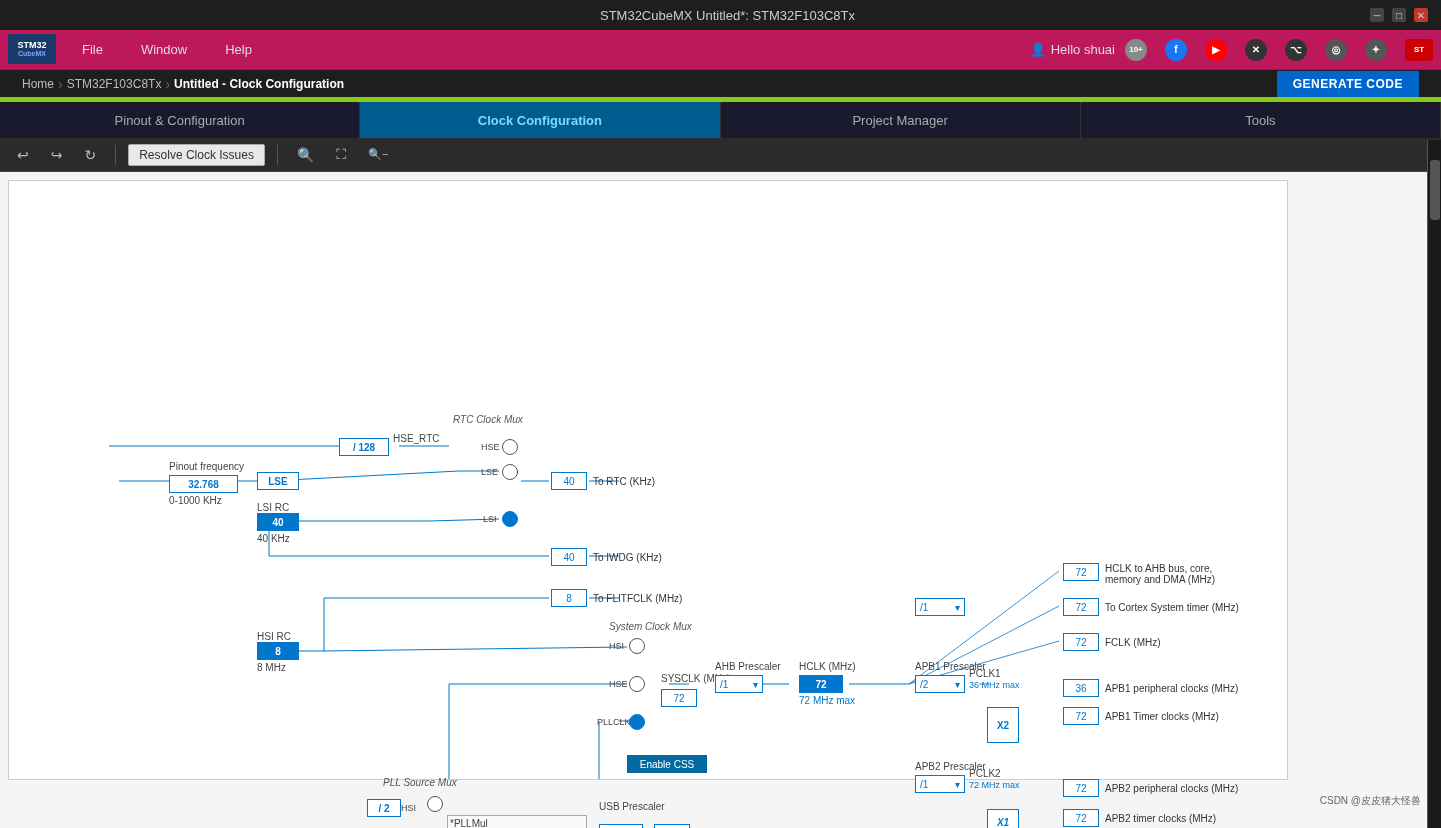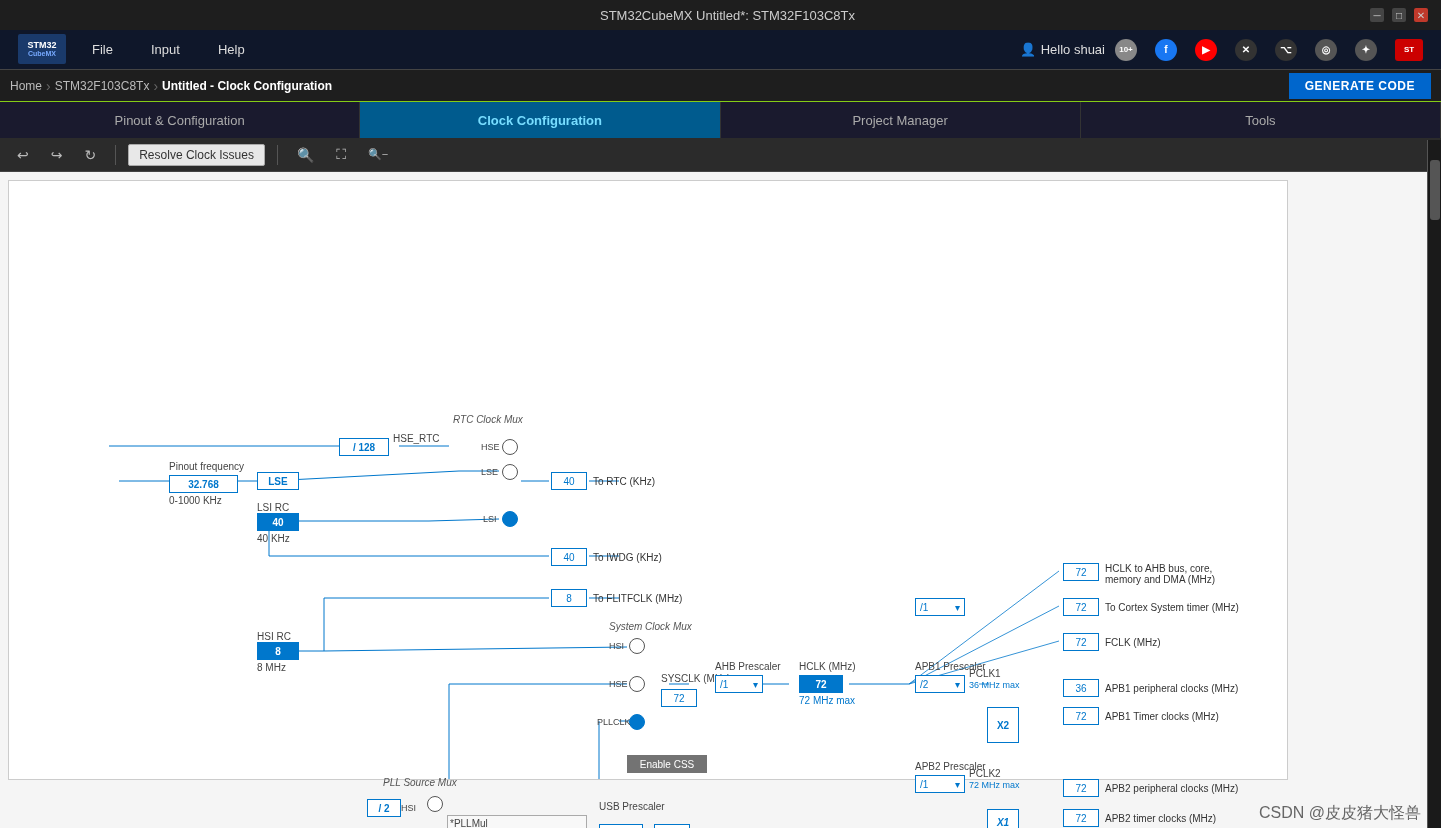--- a/index.html
+++ b/index.html
@@ -16,24 +16,24 @@
       align-items: center;
       justify-content: space-between;
       height: 30px;
     }
     #titlebar-title { flex: 1; text-align: center; }
     #titlebar-controls { display: flex; gap: 8px; padding-right: 8px; }
     .wc-btn { width: 14px; height: 14px; border-radius: 2px; cursor: pointer; display: flex; align-items: center; justify-content: center; font-size: 10px; color: #ccc; background: #444; }
 
     
     #menubar {
-      background: #0f172a;
-      display: flex;
-      align-items: center;
-      padding: 0 18px;
+      background: #be185d;
+      display: flex;
+      align-items: center;
+      padding: 0 8px;
       height: 40px;
       border-bottom: 1px solid #444;
     }
     #logo { width: 50px; height: 32px; margin-right: 20px; }
     .logo-box {
       background: #1a3a6b;
       color: white;
       font-size: 8px;
       font-weight: bold;
       display: flex;
@@ -59,23 +59,23 @@
     .si-gh { background: #333; color: white; }
     .si-web { background: #555; color: white; }
     .si-star { background: #555; color: white; }
     .si-st { background: #cc0000; color: white; font-size: 8px; font-weight: bold; border-radius: 3px; width: 28px; }
 
     
     #breadcrumb {
       background: #1e1e1e;
       display: flex;
       align-items: center;
-      padding: 0 10px;
+      padding: 0 22px;
       height: 32px;
-      border-bottom: 1px solid #84cc16;
+      border-bottom: 5px solid #84cc16;
     }
     .bc-item { color: #bbb; font-size: 12px; display: flex; align-items: center; gap: 4px; cursor: pointer; }
     .bc-separator { color: #666; margin: 0 4px; font-size: 14px; }
     .bc-active { color: #fff; font-weight: bold; }
     .generate-btn {
       margin-left: auto;
       background: #0066cc;
       color: white;
       border: none;
       padding: 6px 16px;
@@ -231,21 +231,21 @@
       justify-content: center;
     }
     .desc-text {
       position: absolute;
       font-size: 10px;
       color: #333;
       white-space: nowrap;
     }
     .enable-css-btn {
       position: absolute;
-      background: #737373;
+      background: #0369a1;
       color: white;
       font-size: 10px;
       border: none;
       cursor: pointer;
       display: flex;
       align-items: center;
       justify-content: center;
     }
 
     
@@ -263,23 +263,23 @@
       margin: 2px;
       height: 60px;
       background: #555;
       border-radius: 3px;
       margin-top: 20px;
     }
 
     
     #watermark {
       position: fixed;
-      bottom: 4px;
+      bottom: 20px;
       right: 20px;
-      font-size: 16px;
+      font-size: 10px;
       color: #666;
     }
   </style>
 </head>
 <body>
 
 <div id="titlebar">
   <div style="width:80px;"></div>
   <div id="titlebar-title">STM32CubeMX Untitled*: STM32F103C8Tx</div>
   <div id="titlebar-controls">
@@ -291,21 +291,21 @@
 
 <div id="menubar">
   <div id="logo">
     <div class="logo-box">
       <span class="logo-stm32">STM32</span>
       <span class="logo-cube">CubeMX</span>
     </div>
   </div>
   <div class="menu-items">
     <span class="menu-item">File</span>
-    <span class="menu-item">Input</span>
+    <span class="menu-item">Window</span>
     <span class="menu-item">Help</span>
   </div>
   <div class="menu-right">
     <span class="hello-user">👤 <span>Hello shuai</span></span>
     <div class="social-icons">
       <div class="social-icon si-10">10+</div>
       <div class="social-icon si-fb">f</div>
       <div class="social-icon si-yt">▶</div>
       <div class="social-icon si-tw">✕</div>
       <div class="social-icon si-gh">⌥</div>

